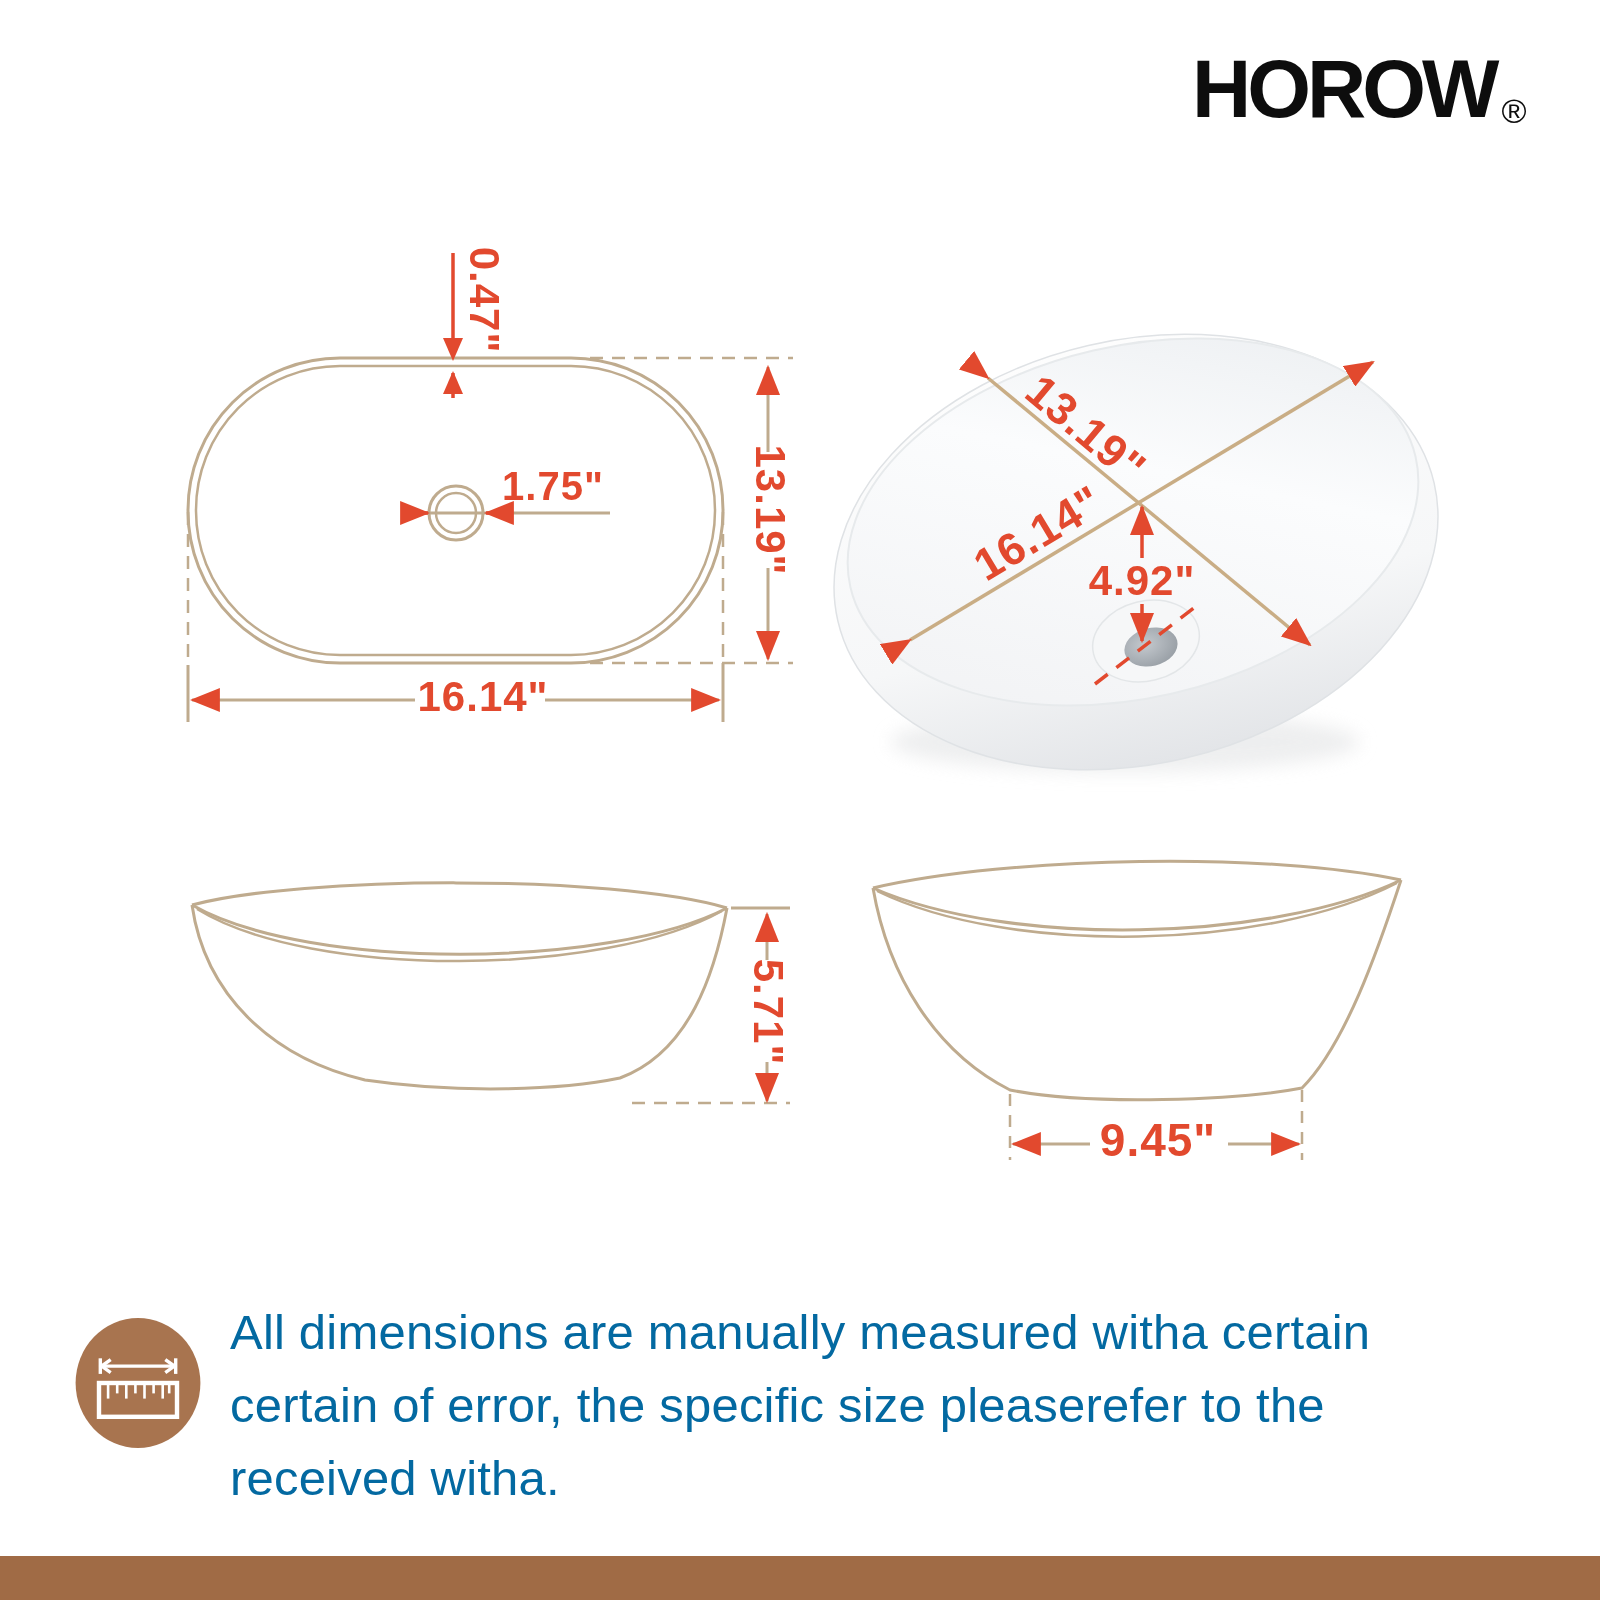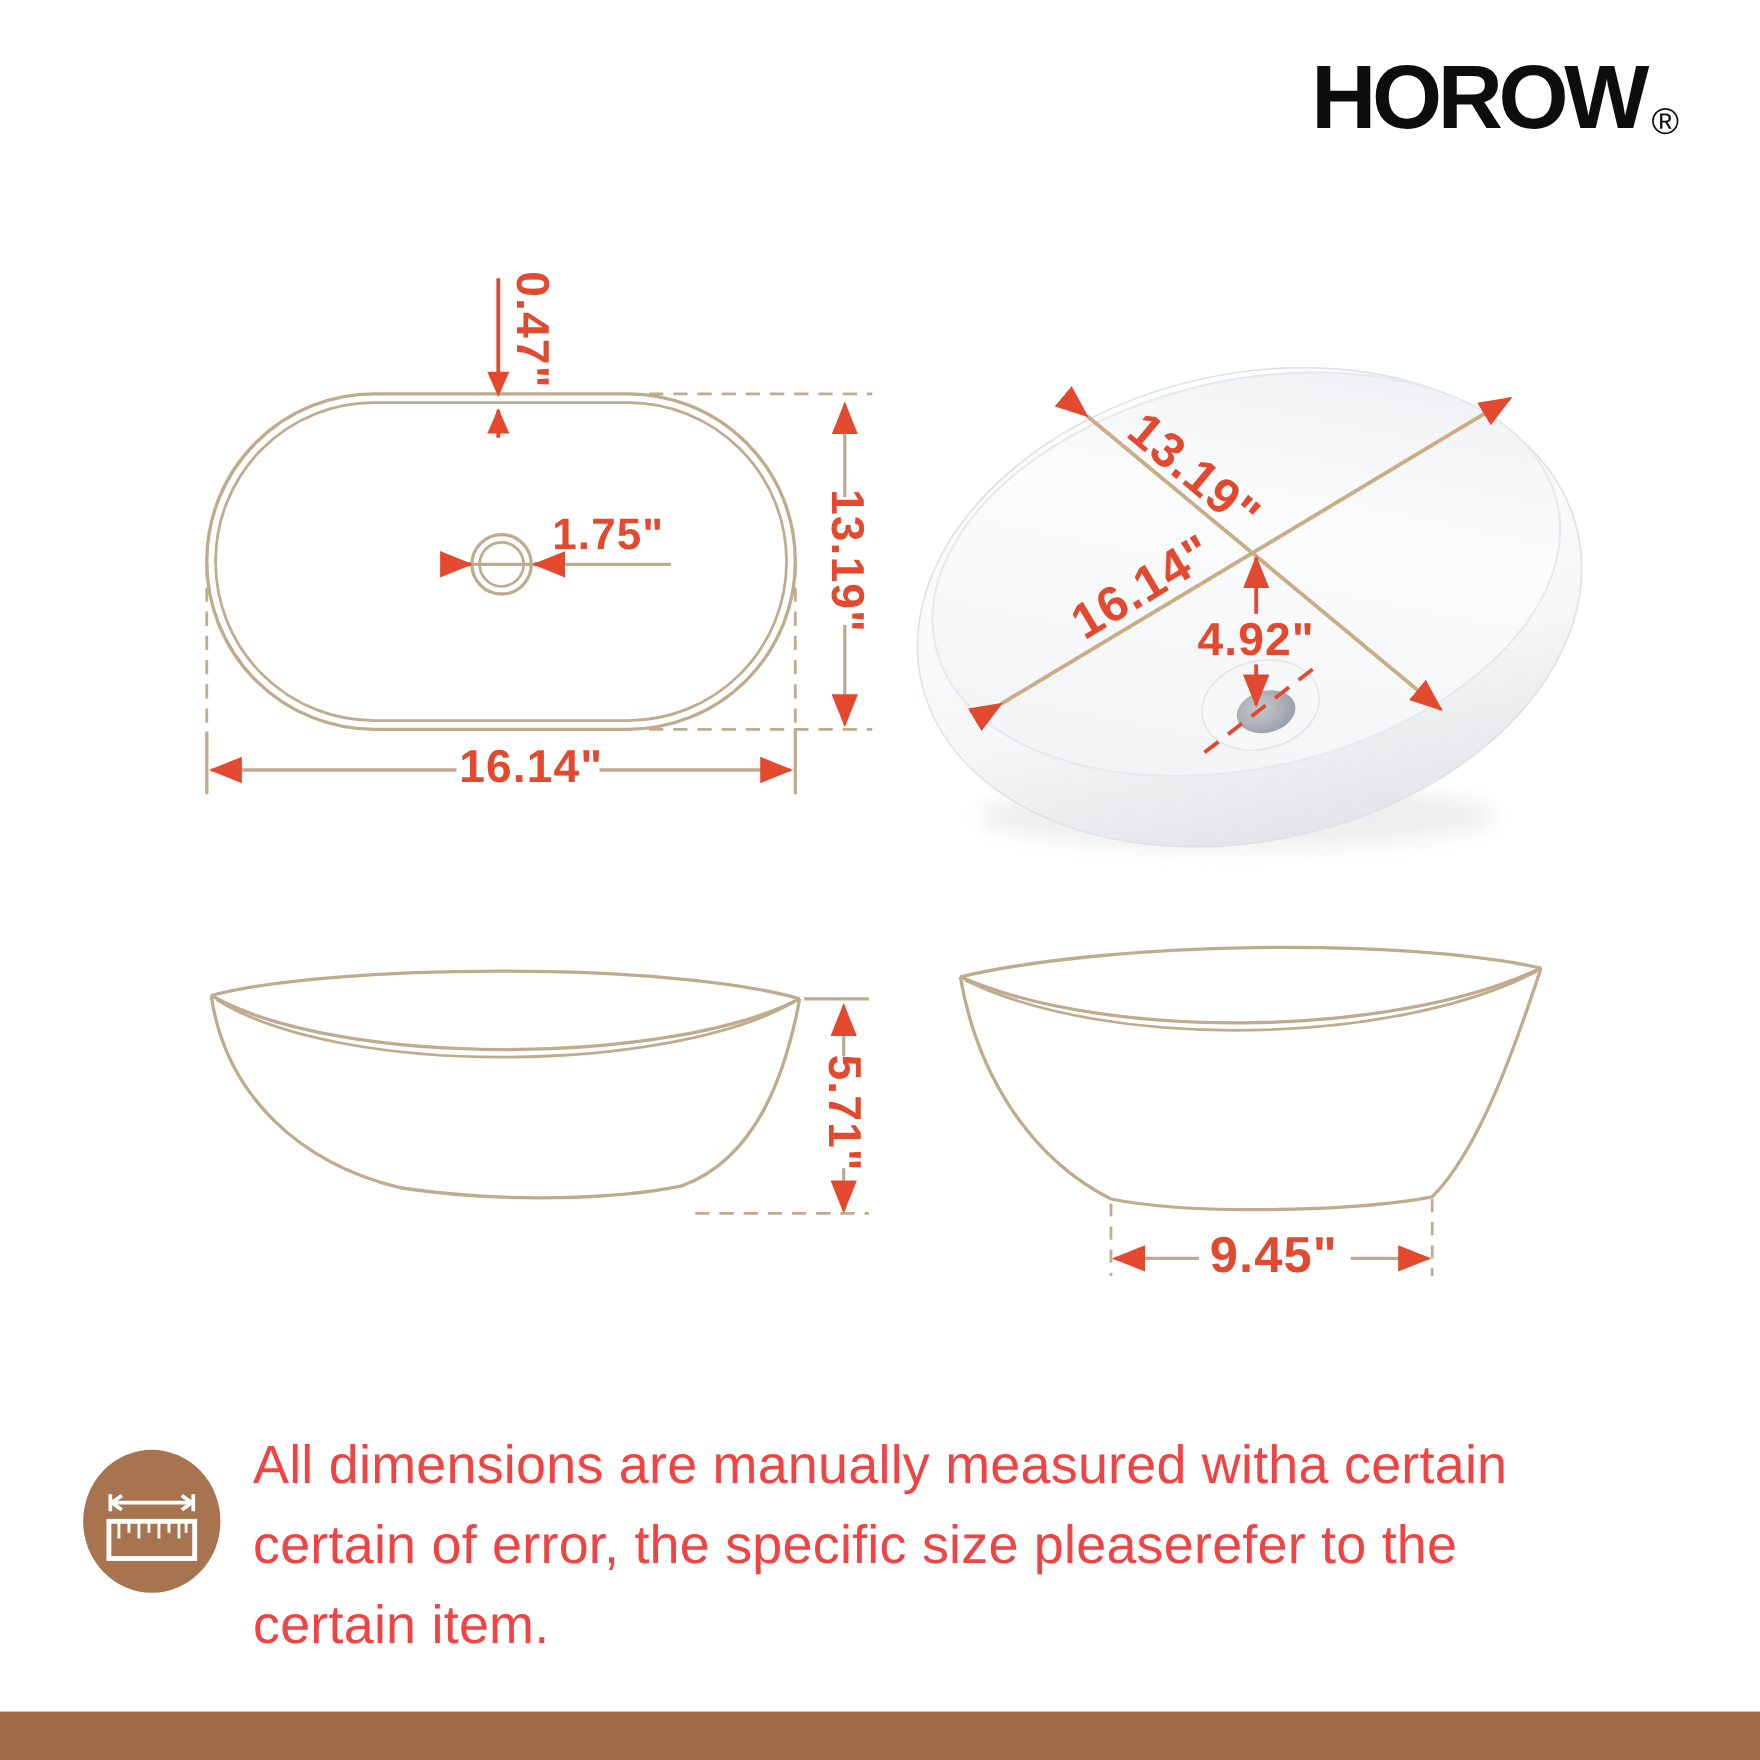--- a/index.html
+++ b/index.html
@@ -23,21 +23,21 @@
     white-space:nowrap;transform:translate(-50%,-50%);line-height:1;
     letter-spacing:1px;
   }
   .dim.rot90{transform:translate(-50%,-50%) rotate(90deg);}
   .dim.photo{font-size:45px;}
   .dim.rot40{transform:translate(-50%,-50%) rotate(40deg);}
   .dim.rotm31{transform:translate(-50%,-50%) rotate(-31deg);}
   
   .note-icon{position:absolute;left:73px;top:1313px;width:130px;height:140px;}
   .note-text{
-    position:absolute;left:230px;top:1296px;color:#ef4444;
+    position:absolute;left:230px;top:1296px;color:#0369a1;
     font-size:49px;line-height:73px;font-weight:400;letter-spacing:0.2px;
   }
   .footer-bar{
     position:absolute;left:0;top:1556px;width:1600px;height:44px;background:#a06b45;
   }
 </style>
 </head>
 <body>
 
 <div class="stage">
@@ -182,18 +182,18 @@
         <line x1="55" y1="50" x2="55" y2="62"></line>
         <line x1="62" y1="50" x2="62" y2="58"></line>
         <line x1="69" y1="50" x2="69" y2="62"></line>
         <line x1="74" y1="50" x2="74" y2="58"></line>
       </g>
     </g>
   </svg>
   <div class="note-text">
     <div>All dimensions are manually measured witha certain</div>
     <div>certain of error, the specific size pleaserefer to the</div>
-    <div>certain item.</div>
+    <div>received witha.</div>
   </div>
 
   <div class="footer-bar"></div>
 
 </div>
 
 </body></html>

